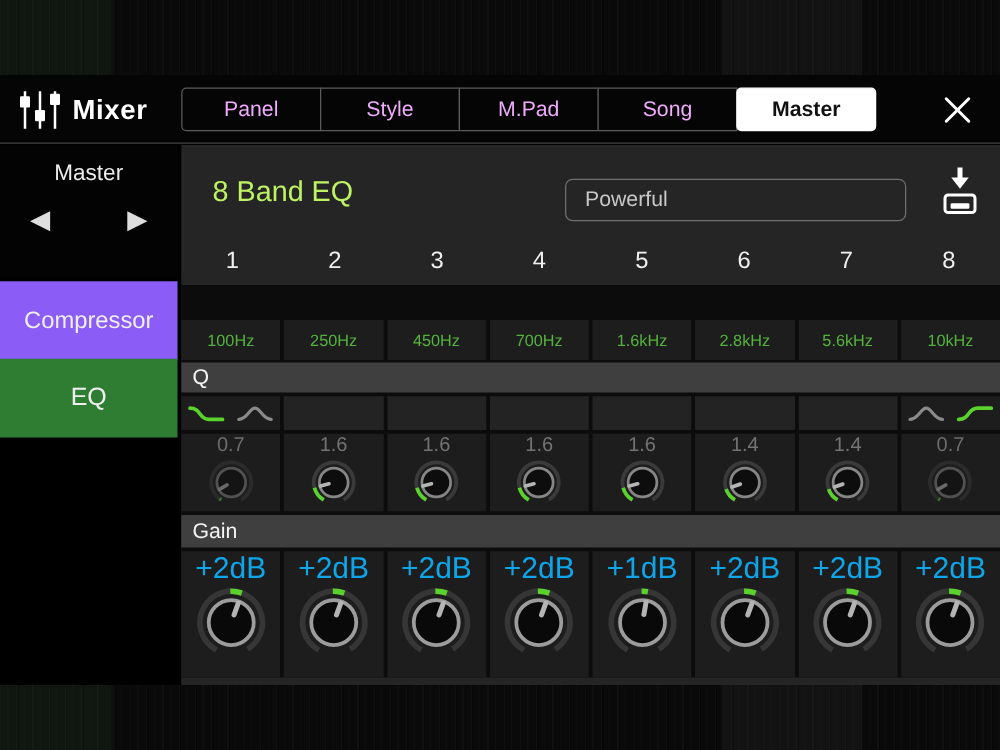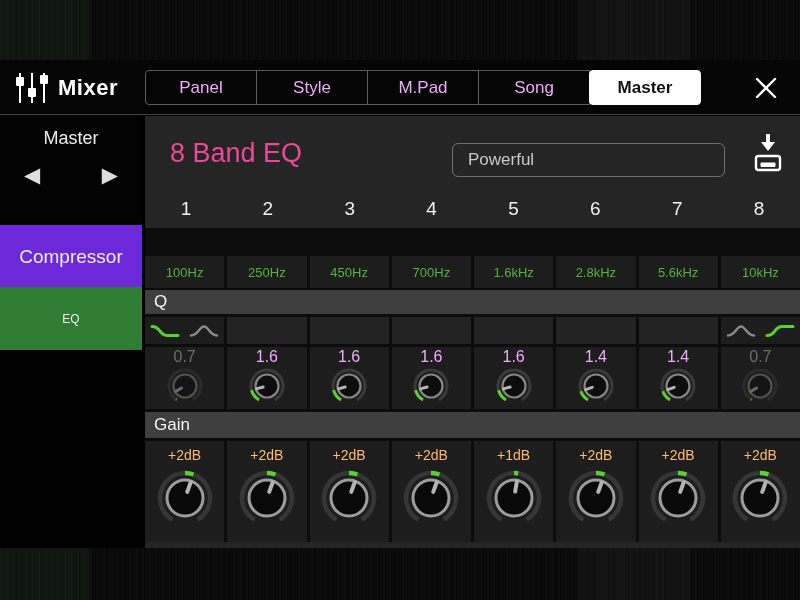--- a/index.html
+++ b/index.html
@@ -26,49 +26,49 @@
   .tab:first-child{border-radius:4px 0 0 4px;margin-left:0;}
   .tab.active{background:#fff;color:#121212;border-color:#fff;border-radius:4px;z-index:2;font-weight:600;}
   .closebtn{position:absolute;right:14px;top:13px;width:40px;height:30px;display:flex;align-items:center;justify-content:center;}
   
   .sidebar{position:absolute;left:0;top:56px;width:142px;height:432px;background:#000;}
   .selblock{position:absolute;left:0;top:0;width:142px;height:106px;background:#030303;}
   .sellabel{margin-top:12px;text-align:center;color:#ececec;font-size:18px;}
   .selarrows{display:flex;justify-content:space-between;padding:14px 24px 0 24px;color:#dedede;font-size:21px;}
   .selarrows span{cursor:default;}
   .sidebtn{position:absolute;left:0;width:142px;display:flex;align-items:center;justify-content:center;color:#efefef;}
-  .btn-comp{top:109px;height:63px;background:#6d28d9;font-size:19px;}
-  .btn-eq{top:171px;height:63px;background:#2f7d33;font-size:12px;}
+  .btn-comp{top:109px;height:63px;background:#8b5cf6;font-size:19px;}
+  .btn-eq{top:171px;height:63px;background:#2f7d33;font-size:20px;}
   
   .main{position:absolute;left:145px;top:56px;width:655px;height:432px;background:#252525;}
-  .eqtitle{position:absolute;left:25px;top:0;height:74px;line-height:74px;color:#ec4899;font-size:27px;}
+  .eqtitle{position:absolute;left:25px;top:0;height:74px;line-height:74px;color:#bef264;font-size:23px;}
   .preset{position:absolute;left:307px;top:27px;width:273px;height:34px;box-sizing:border-box;border:1px solid #6f6f6f;border-radius:6px;
           color:#c8c8c8;font-size:17px;line-height:32px;padding-left:15px;background:transparent;}
   .saveicon{position:absolute;right:14px;top:16px;}
   .numrow{position:absolute;left:0;top:74px;width:655px;height:38px;display:grid;grid-template-columns:repeat(8,1fr);}
   .numrow div{display:flex;align-items:center;justify-content:center;color:#f0f0f0;font-size:19px;}
   .rowsbg{position:absolute;left:0;top:112px;width:655px;height:314px;background:#0c0c0c;}
   .strip{position:absolute;left:0;width:655px;background:#3f3f3f;color:#f5f5f5;font-size:17px;display:flex;align-items:center;padding-left:9px;box-sizing:border-box;}
   .strip-f{top:112px;height:26px;}
   .strip-q{top:174px;height:24px;}
   .strip-g{top:296px;height:26px;}
   .grid8{position:absolute;left:0;width:655px;display:grid;grid-template-columns:repeat(8,1fr);column-gap:3px;}
   .frow{top:140px;height:32px;}
   .fcell{background:#1d1d1d;display:flex;align-items:center;justify-content:center;color:#54b33c;font-size:13px;}
   .iconrow{top:201px;height:27px;}
   .icell{background:#1d1d1d;display:flex;align-items:center;justify-content:center;gap:9px;}
   .ispacer{background:#232323;}
   .qrow{top:231px;height:62px;}
   .qcell{background:#1d1d1d;display:flex;flex-direction:column;align-items:center;padding-top:1px;box-sizing:border-box;}
-  .qval{color:#f0abfc;font-size:16px;height:18px;line-height:18px;}
+  .qval{color:#737373;font-size:16px;height:18px;line-height:18px;}
   .qcell[data-disabled="true"] .qval{color:#6d6d6d;}
   .qcell[data-disabled="true"] svg{opacity:.5;}
   .grow{top:325px;height:101px;}
   .gcell{background:#1d1d1d;display:flex;flex-direction:column;align-items:center;padding-top:3px;box-sizing:border-box;}
-  .gval{color:#fdba74;font-size:14px;height:22px;line-height:22px;}
+  .gval{color:#0ea5e9;font-size:24px;height:22px;line-height:22px;}
   
   .ktrack{fill:none;stroke:#3a3a3a;}
   .kgreen{fill:none;stroke:#5ad12c;}
   .kbody{fill:#0d0d0d;stroke:#868686;}
   .kptr{stroke:#b4b4b4;stroke-linecap:round;}
   .gtrack{fill:none;stroke:#363636;}
   .gbody{fill:#090909;stroke:#9c9c9c;}
 </style>
 </head>
 <body>

